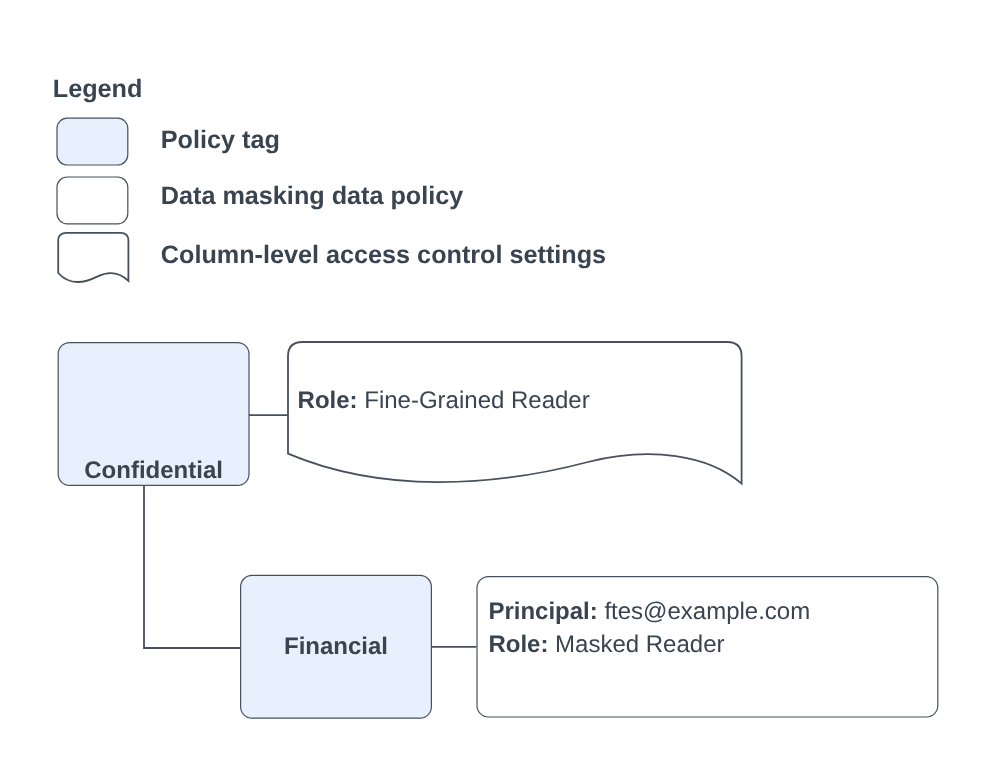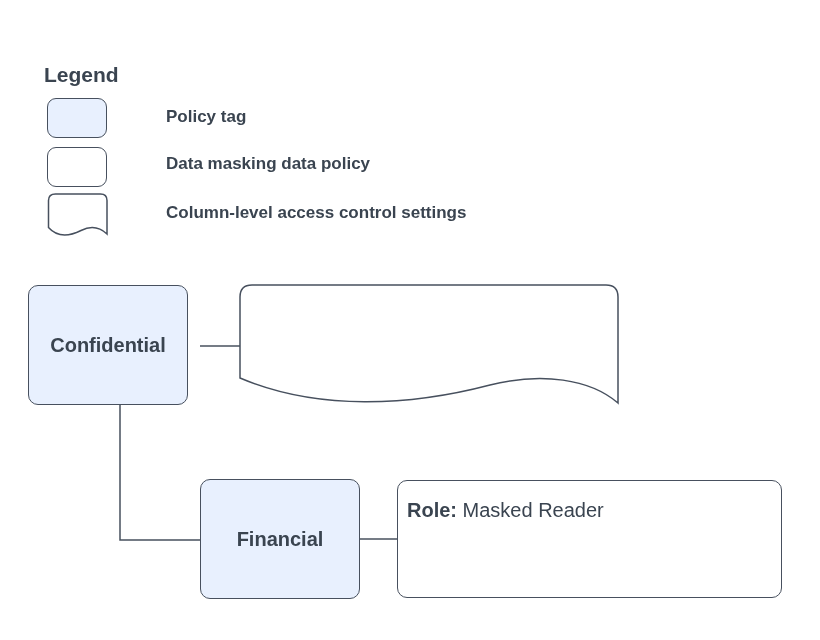--- a/index.html
+++ b/index.html
@@ -27,44 +27,43 @@
     width: 60px; height: 40px;
     border: 1.5px solid #47505e;
     border-radius: 9px;
     box-sizing: border-box;
   }
   .swatch.blue  { left: 47px; top: 98px;  background: #e8f0fe; }
   .swatch.white { left: 47px; top: 147px; background: #ffffff; }
   .legend-doc-swatch { left: 47px; top: 193px; width: 62px; height: 48px; }
   .legend-label {
     left: 134px;
-    font-size: 17px;
+    font-size: 21px;
     font-weight: 700;
     white-space: nowrap;
     line-height: 26px;
-    margin-left: 32px;
   }
   .legend-label.l0 { top: 104px; }
   .legend-label.l1 { top: 151px; }
   .legend-label.l2 { top: 200px; }
 
   
   .policy-node {
     width: 160px; height: 120px;
     background: #e8f0fe;
     border: 1.5px solid #47505e;
     border-radius: 10px;
     box-sizing: border-box;
     display: flex;
     align-items: center;
     justify-content: center;
     font-size: 20px;
     font-weight: 700;
   }
-  .node-confidential { left: 28px;  top: 285px; }
+  .node-confidential { left: 48px;  top: 285px; align-items: flex-end; }
   .node-financial    { left: 200px; top: 479px; }
 
   .doc-text {
     left: 248px; top: 322px;
     font-size: 20px;
     line-height: 25px;
     white-space: nowrap;
   }
   .rect-node {
     left: 397px; top: 480px;
@@ -119,17 +118,19 @@
 <div class="abs legend-label l2">Column-level access control settings</div>
 
 <div class="abs policy-node node-confidential">
   <span>Confidential</span>
 </div>
 <div class="abs policy-node node-financial">
   <span>Financial</span>
 </div>
 
 <div class="abs doc-text">
+  <div><span class="lbl">Role:</span><span> Fine-Grained Reader</span></div>
 </div>
 
 <div class="abs rect-node">
+  <div><span class="lbl">Principal:</span><span> ftes@example.com</span></div>
   <div><span class="lbl">Role:</span><span> Masked Reader</span></div>
 </div>
 
 </body></html>

